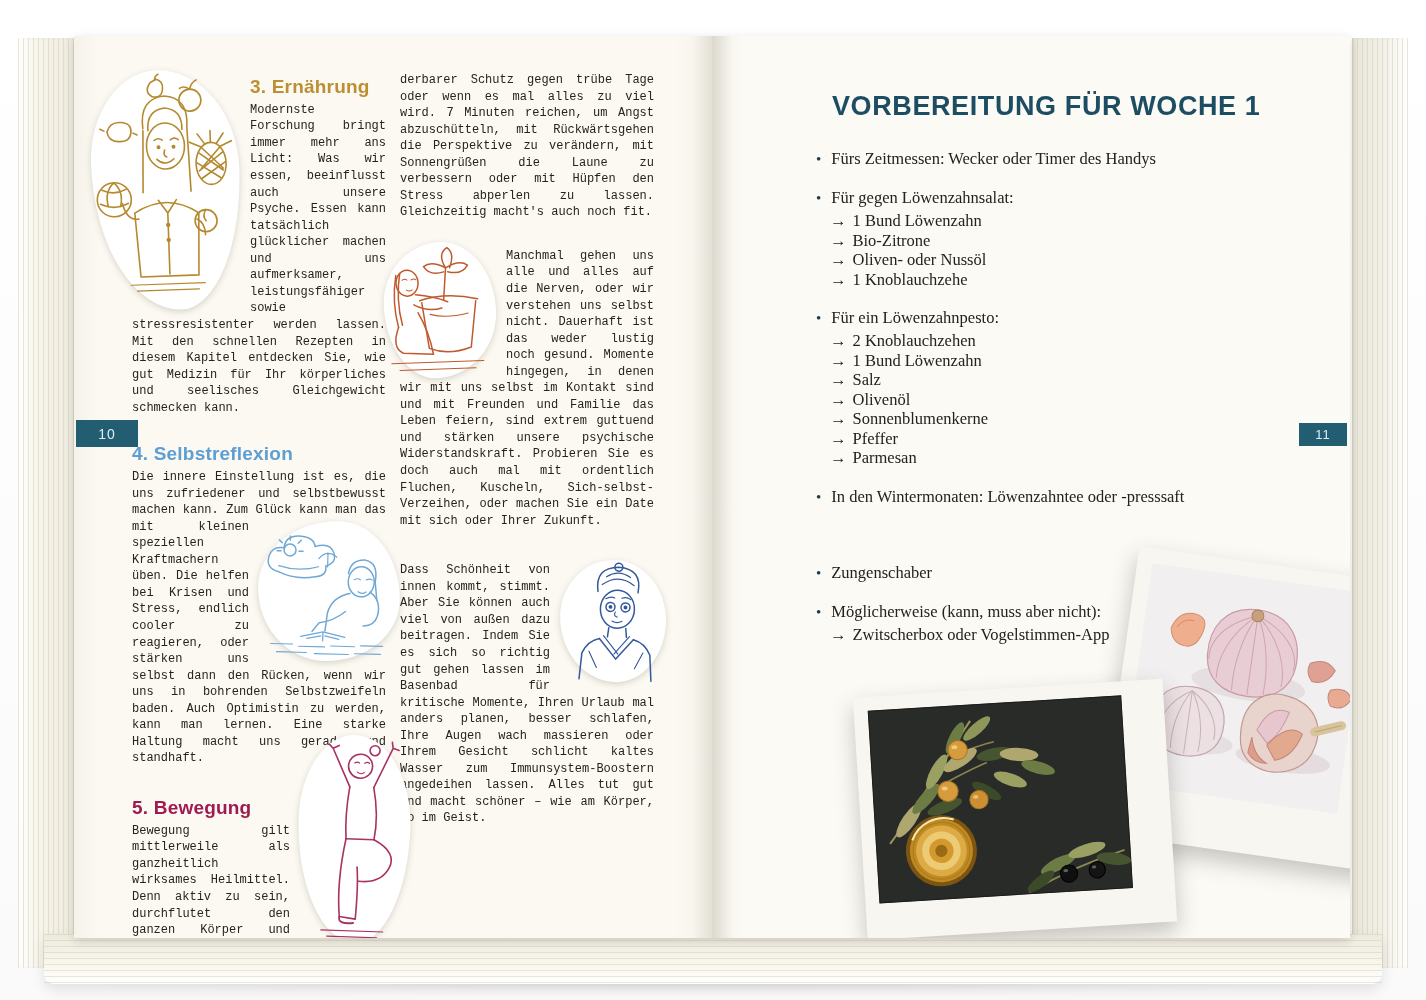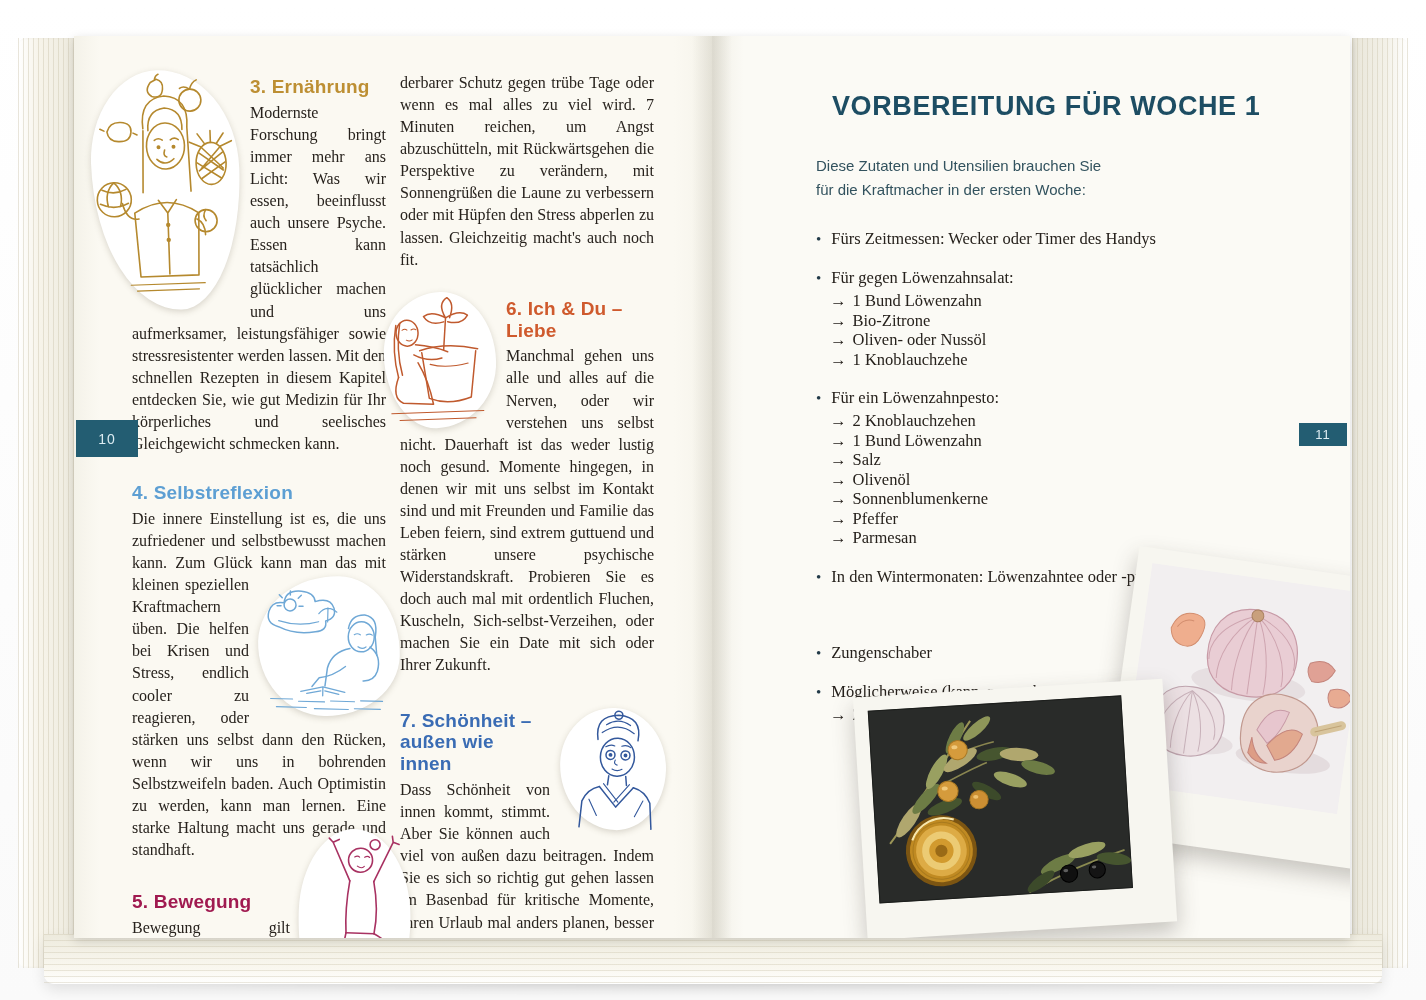--- a/index.html
+++ b/index.html
@@ -27,27 +27,27 @@
     box-shadow:0 3px 10px rgba(0,0,0,.14);}
   .spread::after{content:"";position:absolute;left:50%;top:0;bottom:0;width:40px;margin-left:-20px;pointer-events:none;
     background:linear-gradient(90deg,transparent 0%,rgba(110,105,85,.13) 48%,rgba(110,105,85,.16) 52%,transparent 100%);}
   .page{width:50%;position:relative;overflow:hidden;}
   .page-left{background:linear-gradient(90deg,#f4f2e9 0%,#fbf9f2 4%,#fbf9f2 94%,#f5f3ea 100%);}
   .page-right{background:linear-gradient(90deg,#f1efe6 0%,#fbfaf5 5%,#fbfaf5 100%);}
 
   
   .pagenum{position:absolute;background:var(--tealbox);color:#dcecf2;display:flex;align-items:center;justify-content:center;
     font:14px/1 "Liberation Sans",sans-serif;letter-spacing:1px;}
-  .pagenum-left{left:2px;top:384px;width:62px;height:37px;}
+  .pagenum-left{left:2px;top:384px;width:62px;height:27px;}
   .pagenum-right{right:3px;top:387px;width:48px;height:23px;font-size:13px;}
 
   
   .cols{display:flex;gap:14px;padding:36px 42px 0 58px;}
   .col{width:254px;}
-  .body-text{font-family:Liberation Serif, serif;font-size:16px;line-height:1.38;color:#27221d;
+  .body-text{font-family:Liberation Mono, monospace;font-size:12px;line-height:1.38;color:#27221d;
     text-align:justify;margin:0;hyphens:manual;}
   h3.sec{font:bold 19px/1.15 "Liberation Sans",sans-serif;margin:4px 0 4px 0;letter-spacing:.2px;}
   .c-gold{color:var(--gold);} .c-lightblue{color:var(--lightblue);} .c-burgundy{color:var(--burgundy);}
   .c-orange{color:var(--orange);} .c-blue{color:var(--blue);}
   .sec4{margin-top:27px;} .sec5{margin-top:30px;} .sec6{margin-top:27px;} .sec7{margin-top:33px;}
 
   
   .sticker{background:#ffffff;box-shadow:0 2px 6px rgba(90,80,60,.22);display:block;}
   .sticker svg{display:block;width:100%;height:100%;}
   .ill-nutrition{float:left;width:148px;height:240px;margin:-6px 10px 2px -40px;transform:rotate(-2deg);
@@ -196,21 +196,20 @@
                     <path d="M46,72 q16,5 38,0" stroke-width="1.1"></path>
                     <ellipse cx="24" cy="40" rx="11" ry="13"></ellipse>
                     <path d="M13,32 Q8,58 14,84 M17,30 Q12,56 18,82"></path>
                     <path d="M19,37 q3,-2 5,0 M28,37 q3,-2 5,0 M23,47 q3,2 6,0" stroke-width="1"></path>
                     <path d="M32,52 Q50,54 64,60 M30,62 Q44,70 58,66"></path>
                     <path d="M14,84 Q6,104 18,110 L48,112 Q44,88 34,70"></path>
                     <path d="M6,120 h92 M14,127 h76" stroke-width="1.1"></path>
                   </g>
                 </svg>
               </span>
-              <h3 class="sec c-orange">6. Ich &amp; Du – Liebe</h3>
               <p class="body-text">Manchmal gehen uns alle und alles auf die Nerven, oder wir verstehen uns selbst nicht. Dauerhaft ist das weder lustig noch gesund. Momente hingegen, in denen wir mit uns selbst im Kontakt sind und mit Freunden und Familie das Leben feiern, sind extrem guttuend und stärken unsere psychische Widerstandskraft. Probieren Sie es doch auch mal mit ordentlich Fluchen, Kuscheln, Sich-selbst-Verzeihen, oder machen Sie ein Date mit sich oder Ihrer Zukunft.</p>
             </section>
 
             <section class="sec7">
               <span class="sticker ill-beauty">
                 <svg viewBox="0 0 106 122">
                   <g class="lineart" stroke="#33589c" stroke-width="1.5">
                     <path d="M37,32 Q33,8 57,7 Q81,8 77,32"></path>
                     <path d="M41,25 Q57,13 73,25 M45,17 Q57,9 69,17" stroke-width="1.2"></path>
                     <circle cx="57" cy="7" r="4"></circle>
@@ -221,37 +220,32 @@
                       <circle cx="65" cy="47" r="1.2" fill="#33589c"></circle>
                     <path d="M45,39 q5,-3 9,-1 M61,38 q5,-2 9,1 M55,52 q-2,4 2,5 M52,61 q5,3 10,0" stroke-width="1.1"></path>
                     <path d="M49,68 l-1,9 M66,68 l1,9"></path>
                     <path d="M40,79 L57,99 L74,79"></path>
                     <path d="M44,76 L59,94 M70,76 L55,94" stroke-width="1.1"></path>
                     <path d="M40,79 Q28,82 23,94 L21,120 M74,79 Q86,82 91,94 L93,120"></path>
                     <path d="M30,92 l8,16 M84,92 l-8,16" stroke-width="1.1"></path>
                   </g>
                 </svg>
               </span>
-              <h3 class="sec c-blue">7. Schönheit – außen wie innen</h3>
               <p class="body-text">Dass Schönheit von innen kommt, stimmt. Aber Sie können auch viel von außen dazu beitragen. Indem Sie es sich so richtig gut gehen lassen im Basenbad für kritische Momente, Ihren Urlaub mal anders planen, besser schlafen, Ihre Augen wach massieren oder Ihrem Gesicht schlicht kaltes Wasser zum Immunsystem-Boostern angedeihen lassen. Alles tut gut und macht schöner – wie am Körper, so im Geist.</p>
             </section>
 
           </div>
         </div>
       </div>
 
       <div class="page page-right">
         <div class="pagenum pagenum-right">11</div>
 
         <div class="rp-content">
           <h1 class="rp-title">VORBEREITUNG FÜR WOCHE 1</h1>
-          <p class="rp-intro">
-            <span>Diese Zutaten und Utensilien brauchen Sie</span><br>
-            <span>für die Kraftmacher in der ersten Woche:</span>
-          </p>
 
           <ul class="shop">
             <li class="group">
               <div class="blabel">
                   <span class="dot">•</span>
                   <span>Fürs Zeitmessen: Wecker oder Timer des Handys</span>
                 </div>
             </li>
             <li class="group g-gap">
               <div class="blabel">

